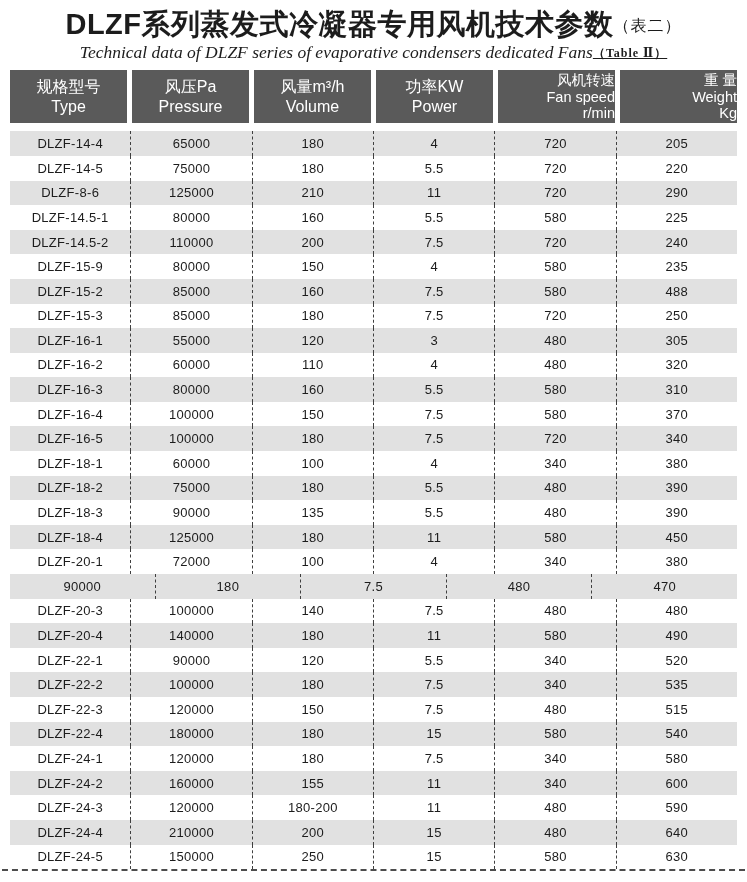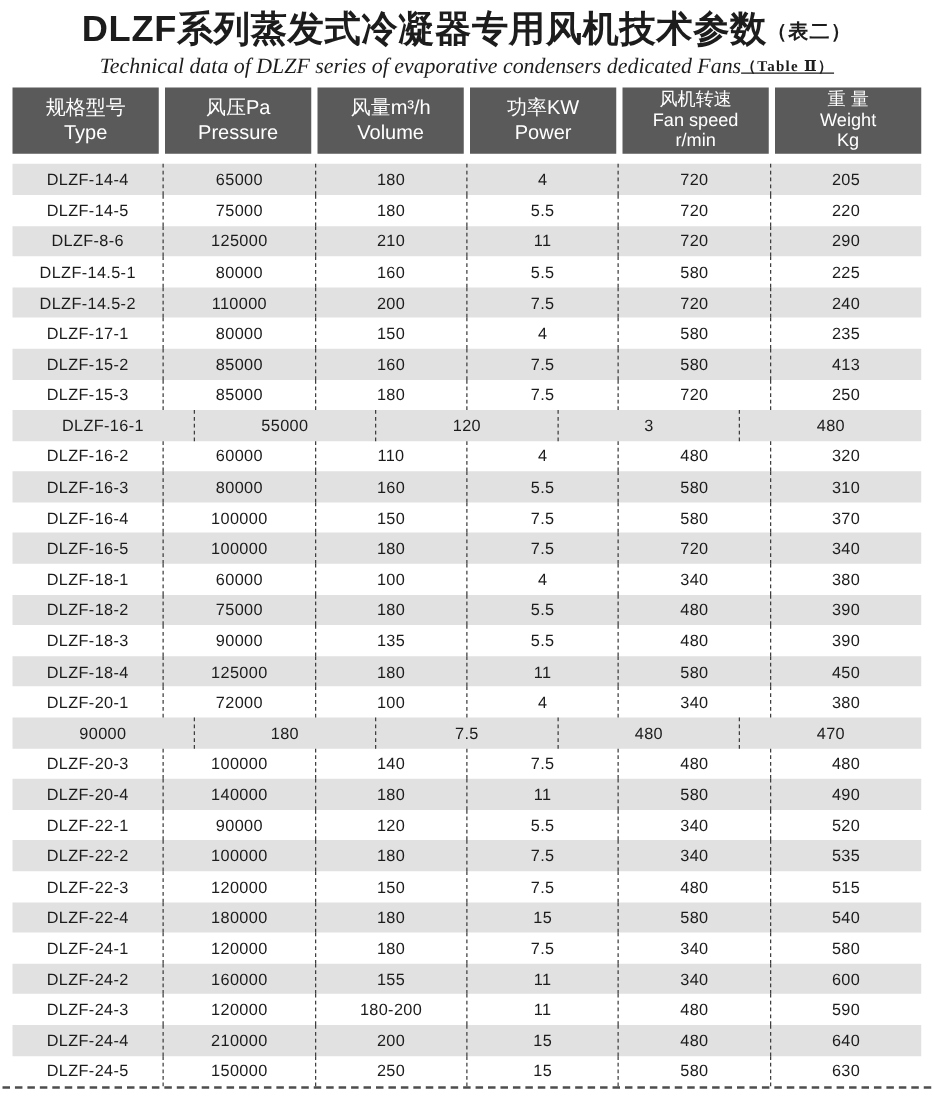--- a/index.html
+++ b/index.html
@@ -17,21 +17,21 @@
   .title-block { text-align: center; }
   .main-title {
     font-size: 29px;
     font-weight: bold;
     letter-spacing: 0.5px;
     line-height: 1.15;
     white-space: nowrap;
   }
   .title-note {
     font-size: 16px;
-    font-weight: bold;
+    font-weight: normal;
     letter-spacing: 1px;
     vertical-align: 3px;
   }
   .subtitle {
     margin-top: 1px;
     font-family: "Liberation Serif", "DejaVu Serif", serif;
     font-style: italic;
     font-size: 17.5px;
     white-space: nowrap;
   }
@@ -53,21 +53,21 @@
     background: #5a5a5a;
     color: #ffffff;
     display: flex;
     flex-direction: column;
     align-items: center;
     justify-content: center;
     text-align: center;
     font-size: 16px;
     line-height: 1.22;
   }
-  .th.compact { font-size: 14.5px; line-height: 1.12; }
+  .th.compact { font-size: 14.5px; line-height: 1.12; align-items: flex-end; }
   .th span { display: block; }
 
   .tbody { margin-top: 8px; }
   .tr { display: flex; height: 24.6px; }
   .tr.striped { background: #e1e1e1; }
   .td {
     flex: 1 1 0;
     display: flex;
     align-items: center;
     justify-content: center;
@@ -158,49 +158,50 @@
         </div>
         <div class="tr striped">
           <div class="td">DLZF-14.5-2</div>
           <div class="td">110000</div>
           <div class="td">200</div>
           <div class="td">7.5</div>
           <div class="td">720</div>
           <div class="td">240</div>
         </div>
         <div class="tr">
-          <div class="td">DLZF-17-1</div>
+          <div class="td">DLZF-15-9</div>
           <div class="td">80000</div>
           <div class="td">150</div>
           <div class="td">4</div>
           <div class="td">580</div>
           <div class="td">235</div>
         </div>
         <div class="tr striped">
           <div class="td">DLZF-15-2</div>
           <div class="td">85000</div>
           <div class="td">160</div>
           <div class="td">7.5</div>
           <div class="td">580</div>
-          <div class="td">413</div>
+          <div class="td">488</div>
         </div>
         <div class="tr">
           <div class="td">DLZF-15-3</div>
           <div class="td">85000</div>
           <div class="td">180</div>
           <div class="td">7.5</div>
           <div class="td">720</div>
           <div class="td">250</div>
         </div>
         <div class="tr striped">
           <div class="td">DLZF-16-1</div>
           <div class="td">55000</div>
           <div class="td">120</div>
           <div class="td">3</div>
           <div class="td">480</div>
+          <div class="td">305</div>
         </div>
         <div class="tr">
           <div class="td">DLZF-16-2</div>
           <div class="td">60000</div>
           <div class="td">110</div>
           <div class="td">4</div>
           <div class="td">480</div>
           <div class="td">320</div>
         </div>
         <div class="tr striped">

